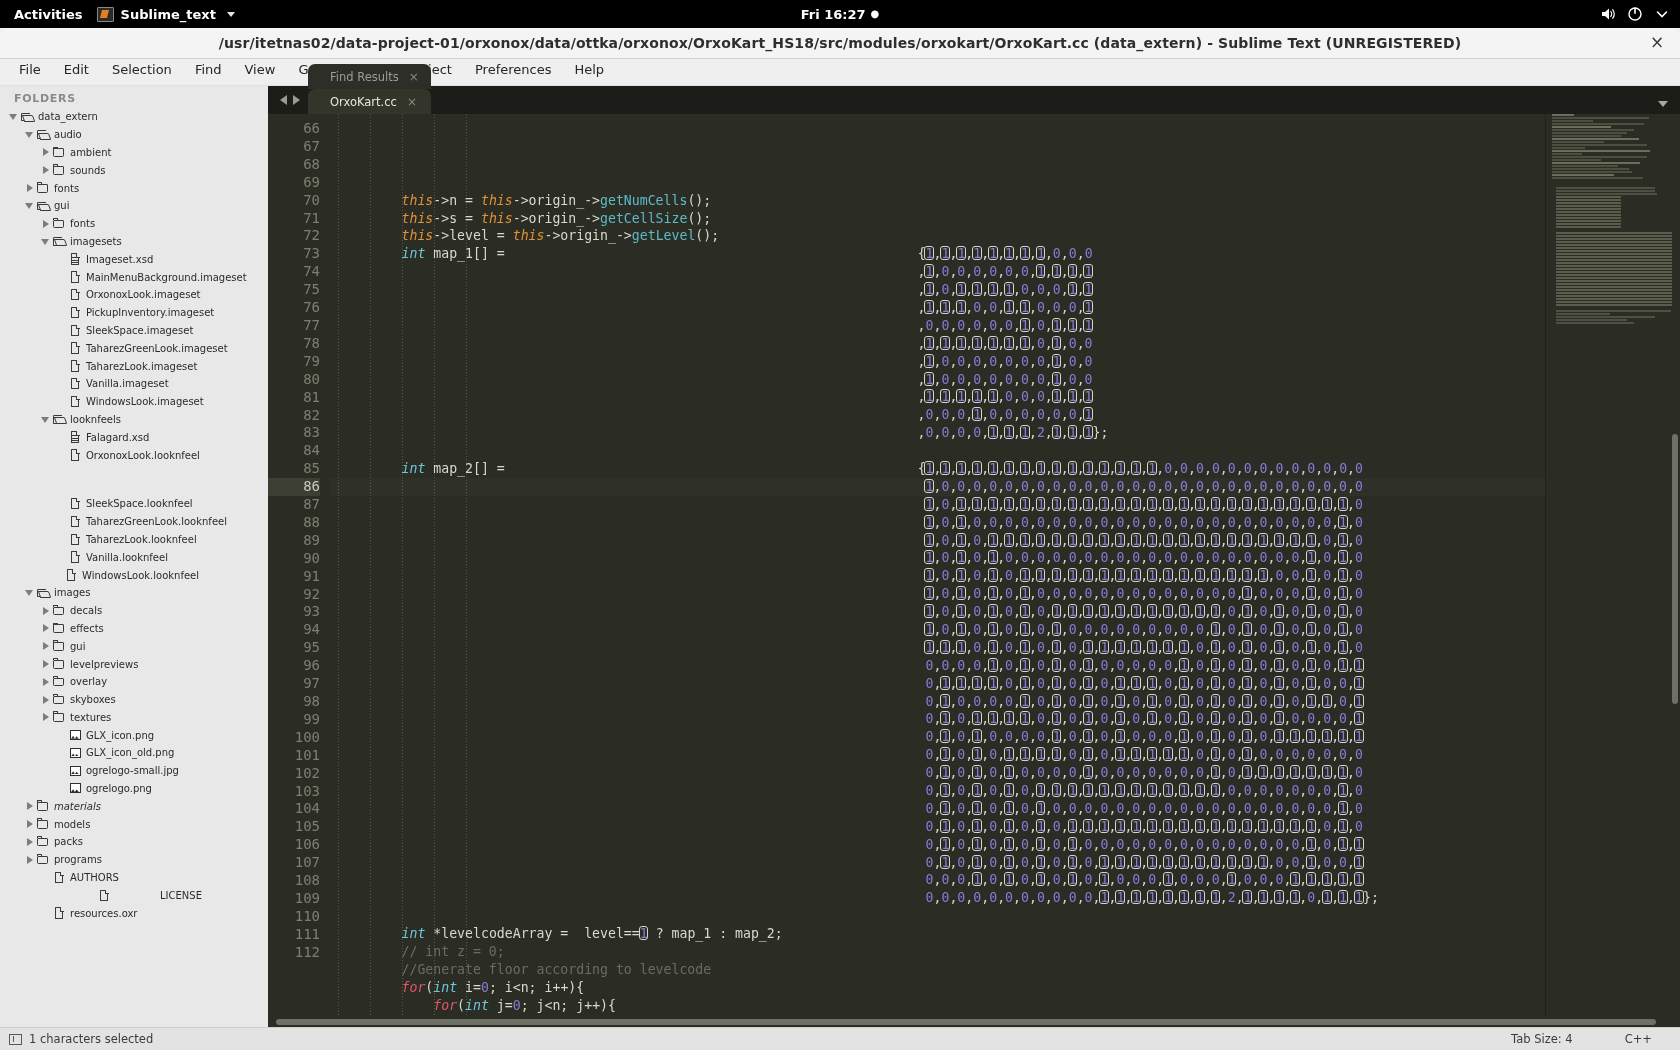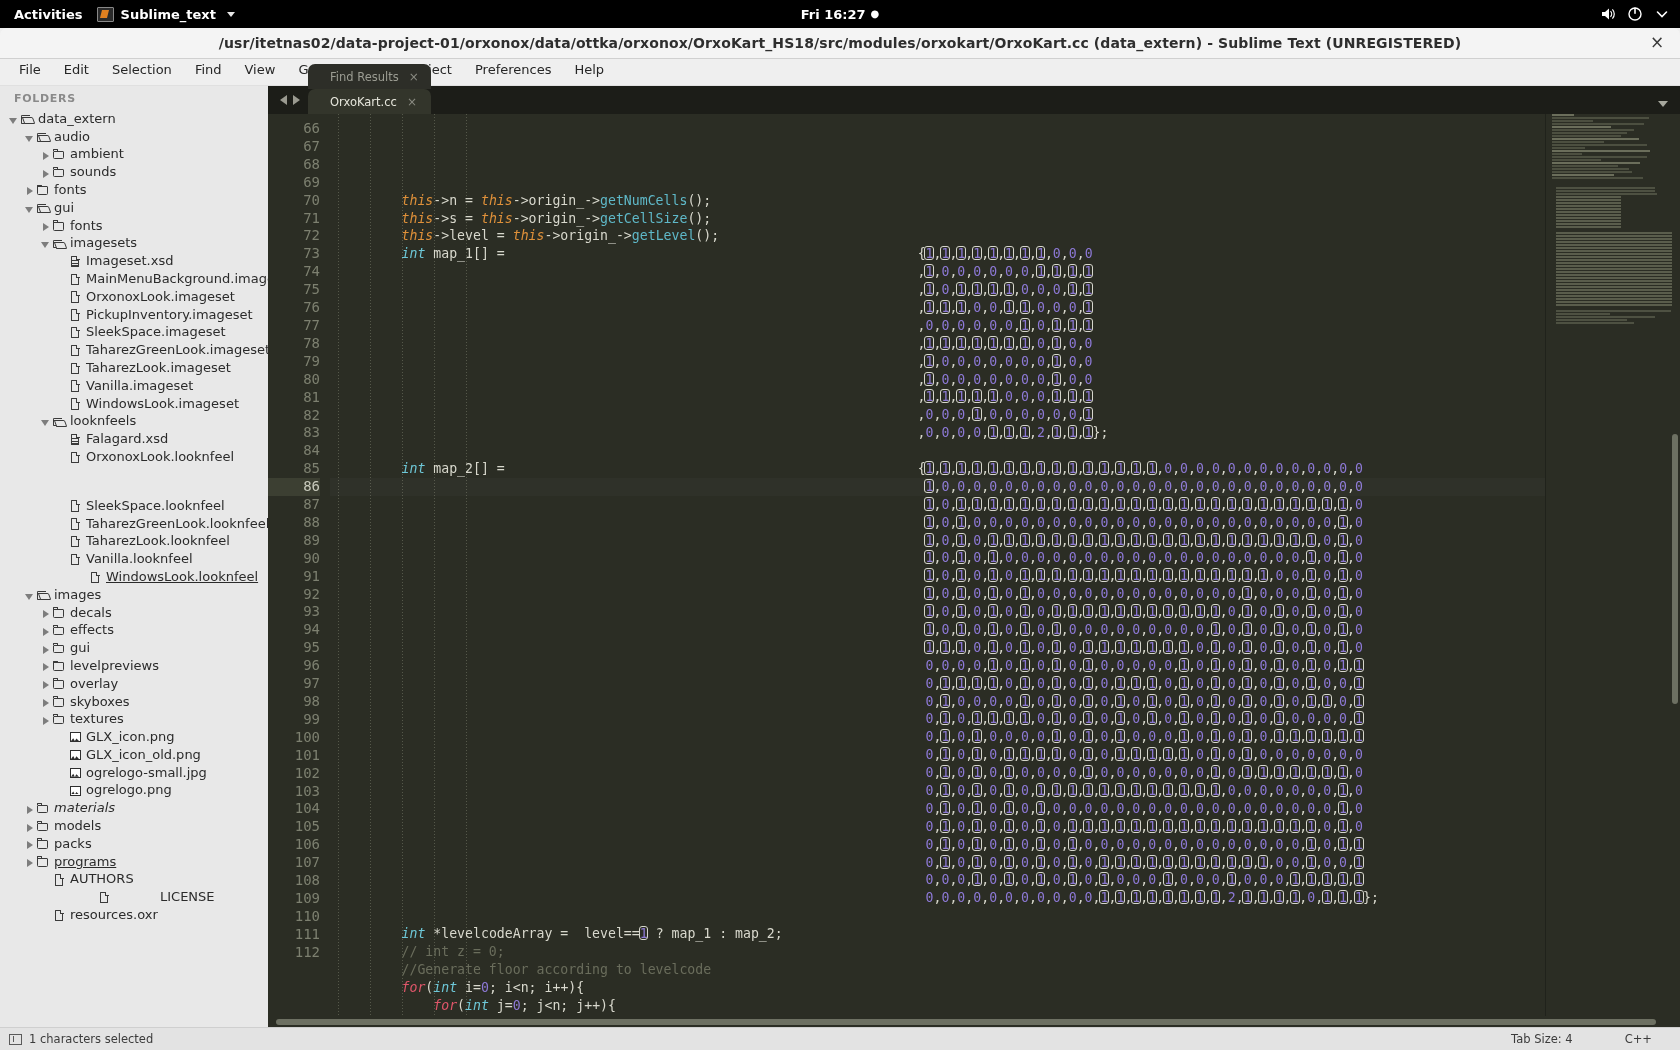--- a/index.html
+++ b/index.html
@@ -35,21 +35,21 @@
   #menubar{height:26px;background:#efefef;display:flex;padding-left:8px;
     gap:1px;border-bottom:1px solid #e0e0e0;}
   #menubar .mi{font-size:13px;color:#262626;padding:3px 11px;border-radius:2px;}
 
   #body{flex:1;display:flex;min-height:0;background:#efefef;}
 
   
   #sidebar{width:268px;background:#e8e8e8;overflow:hidden;padding-top:3px;flex:none;}
   #sidebar .hdr{font-size:11px;font-weight:bold;color:#8a8a8a;letter-spacing:.7px;
     padding:3px 0 3px 14px;}
-  .row{display:flex;align-items:flex-end;height:17.8px;font-size:13px;color:#2b2b2b;
+  .row{display:flex;align-items:center;height:17.8px;font-size:10px;color:#2b2b2b;
     white-space:nowrap;}
   .arrow{width:11px;height:11px;flex:none;position:relative;margin-right:1px;}
   .arrow.closed:after{content:"";position:absolute;left:3px;top:1.5px;
     border-top:4.5px solid transparent;border-bottom:4.5px solid transparent;
     border-left:6px solid #7d7d7d;}
   .arrow.open:after{content:"";position:absolute;left:1px;top:3px;
     border-left:4.5px solid transparent;border-right:4.5px solid transparent;
     border-top:6px solid #7d7d7d;}
   .ico{width:14px;height:13px;flex:none;margin-right:4px;position:relative;}
   
@@ -305,21 +305,21 @@
           <div class="row" style="padding-left: 56px;">
             <span class="arrow "></span>
             <span class="ico file"></span>
             <span>TaharezLook.looknfeel</span>
           </div>
           <div class="row" style="padding-left: 56px;">
             <span class="arrow "></span>
             <span class="ico file"></span>
             <span>Vanilla.looknfeel</span>
           </div>
-          <div class="row" style="padding-left: 76px; text-decoration: underline;">
+          <div class="row" style="padding-left: 52px;">
             <span class="arrow "></span>
             <span class="ico file"></span>
             <span>WindowsLook.looknfeel</span>
           </div>
           <div class="row" style="padding-left: 24px;">
             <span class="arrow open"></span>
             <span class="ico folderopen"></span>
             <span>images</span>
           </div>
           <div class="row" style="padding-left: 40px;">
@@ -385,21 +385,21 @@
           <div class="row" style="padding-left: 24px;">
             <span class="arrow closed"></span>
             <span class="ico folder"></span>
             <span>models</span>
           </div>
           <div class="row" style="padding-left: 24px;">
             <span class="arrow closed"></span>
             <span class="ico folder"></span>
             <span>packs</span>
           </div>
-          <div class="row" style="padding-left: 24px; text-decoration: underline;">
+          <div class="row" style="padding-left: 24px;">
             <span class="arrow closed"></span>
             <span class="ico folder"></span>
             <span>programs</span>
           </div>
           <div class="row" style="padding-left: 40px;">
             <span class="arrow "></span>
             <span class="ico file"></span>
             <span>AUTHORS</span>
           </div>
           <div class="row" style="padding-left: 40px; gap: 45px;">

